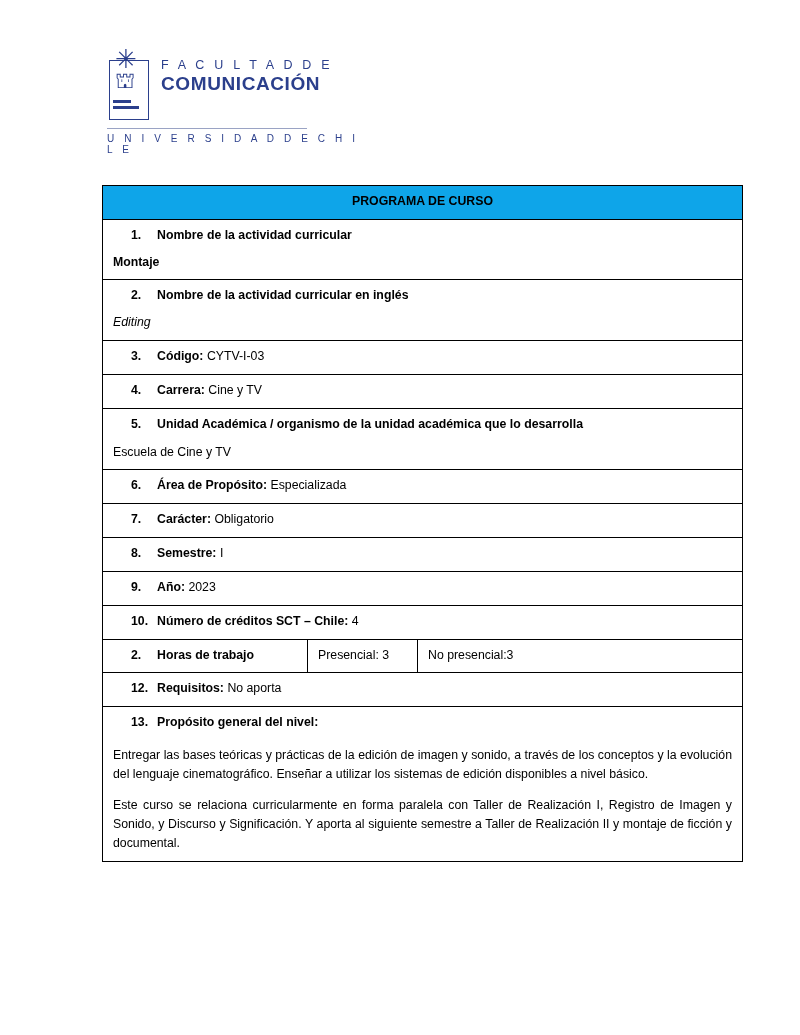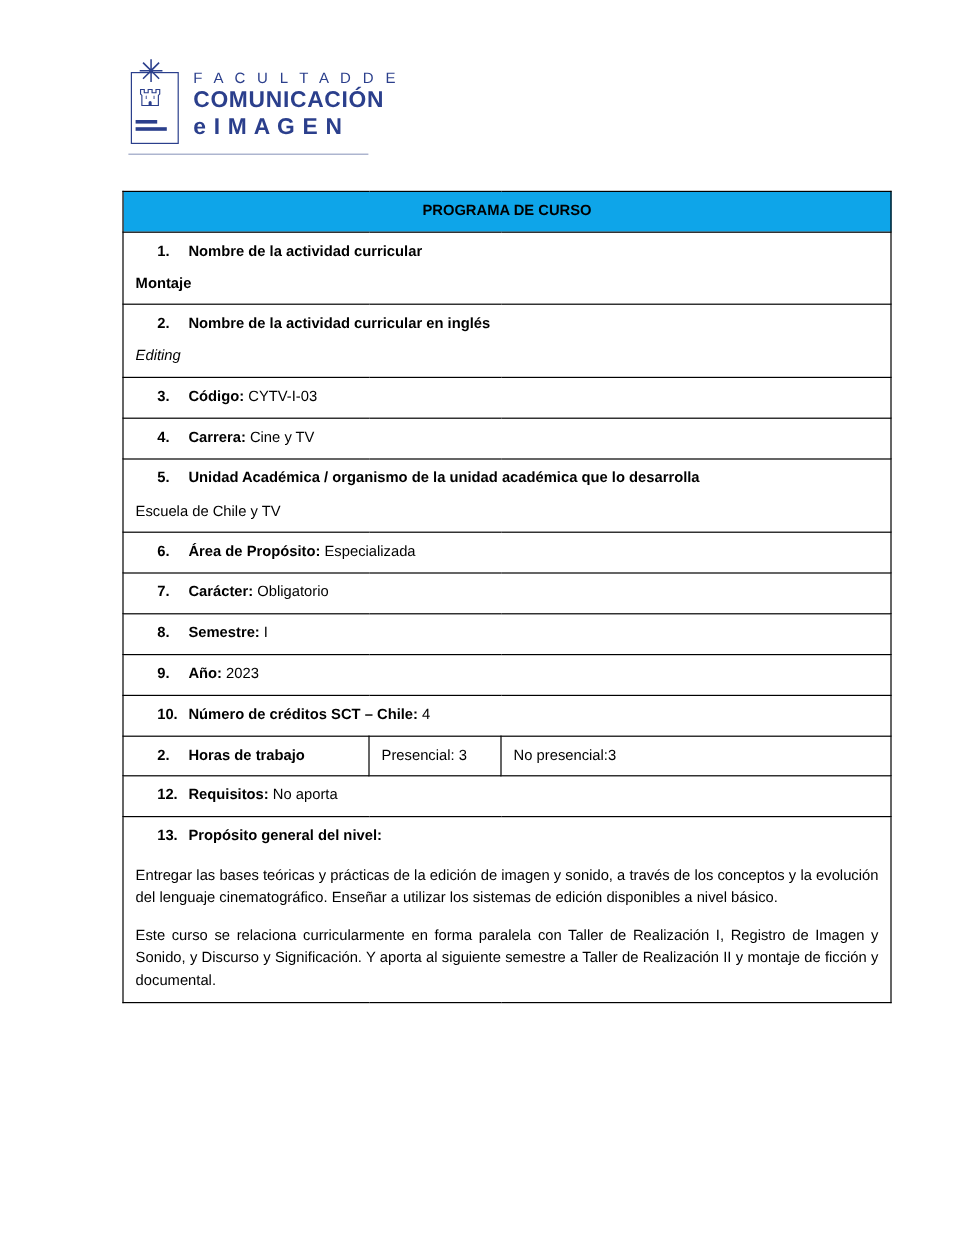--- a/index.html
+++ b/index.html
@@ -179,24 +179,24 @@
       <div class="logo-mark">
         <div class="frame"></div>
         <div class="star">✳</div>
         <div class="glyph">⛫</div>
         <div class="bar1"></div>
         <div class="bar2"></div>
       </div>
       <div class="logo-text">
         <div class="logo-l1">F A C U L T A D   D E</div>
         <div class="logo-l2">COMUNICACIÓN</div>
-        <div class="logo-l3">e   I M A G E N</div>
       </div>
     </div>
     <div class="logo-rule"></div>
+    <div class="logo-l4">U N I V E R S I D A D   D E   C H I L E</div>
   </div>
 
   <table class="program">
     <colgroup>
       <col style="width:205px">
       <col style="width:110px">
       <col style="width:325px">
     </colgroup>
     <tbody>
       <tr class="hdr">
@@ -237,21 +237,21 @@
             <span class="val">Cine y TV</span>
           </div>
         </td>
       </tr>
 
       <tr>
         <td colspan="3">
           <div class="item-line">
             <span class="num bold">5.</span><span class="bold">Unidad Académica / organismo de la unidad académica que lo desarrolla</span>
           </div>
-          <div class="sub-plain">Escuela de Chile y TV</div>
+          <div class="sub-plain">Escuela de Cine y TV</div>
         </td>
       </tr>
 
       <tr>
         <td colspan="3">
           <div class="item-line">
             <span class="num bold">6.</span><span class="bold">Área de Propósito:</span>
             <span class="val">Especializada</span>
           </div>
         </td>

